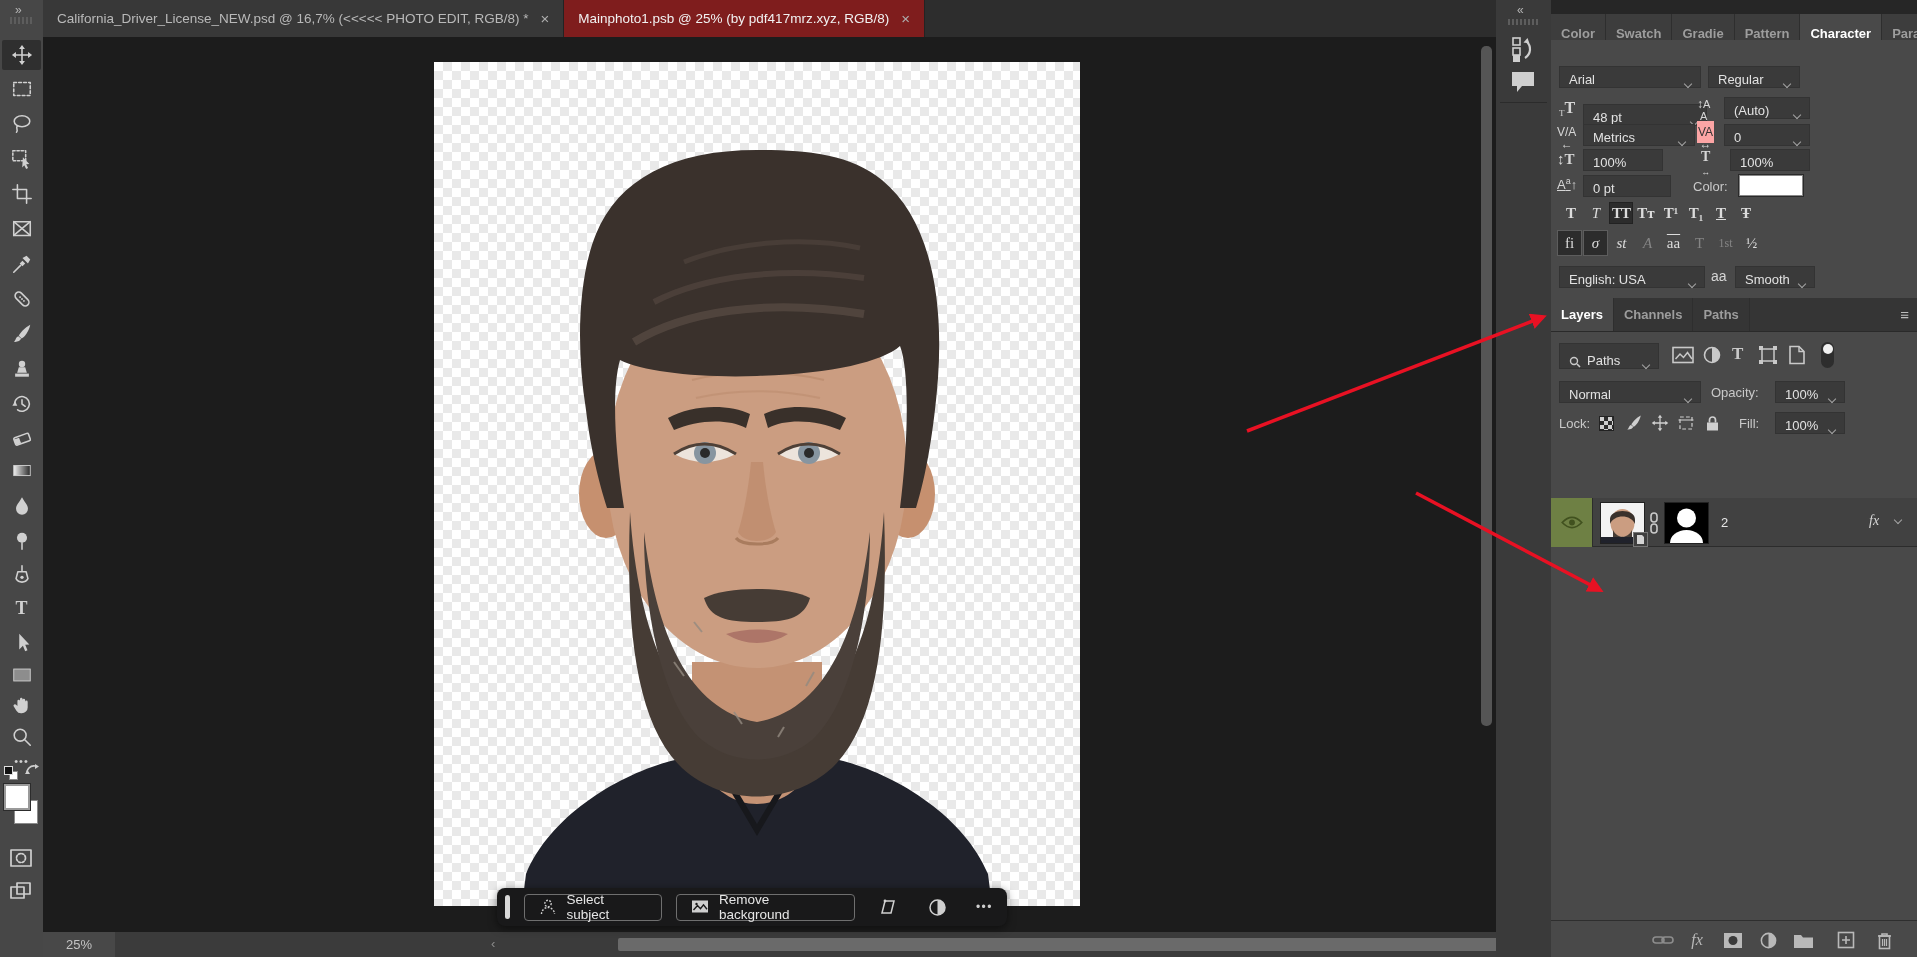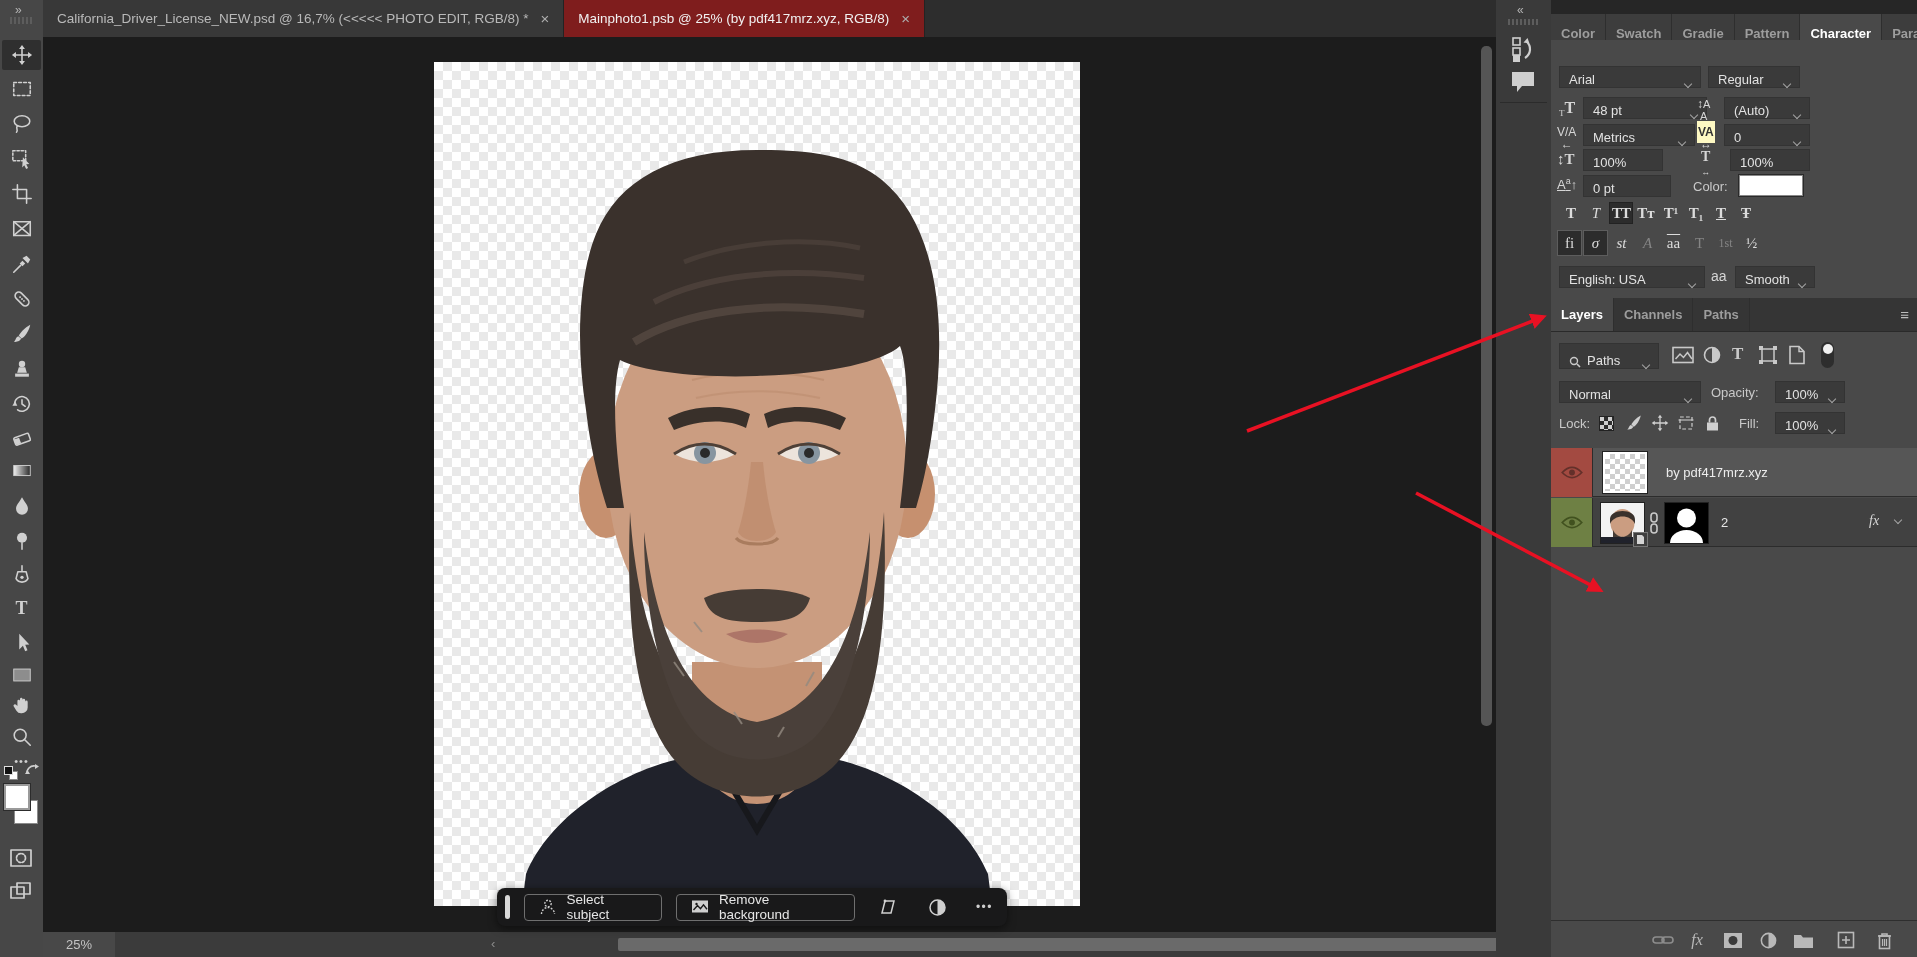--- a/index.html
+++ b/index.html
@@ -400,36 +400,36 @@
     <div class="sel" style="left:8px;top:26px;width:142px">
         <span>Arial</span>
         <span class="caret"></span>
       </div>
     <div class="sel" style="left:157px;top:26px;width:92px">
         <span>Regular</span>
         <span class="caret"></span>
       </div>
 
     <div class="cicon" style="left:8px;top:60px;font-family:'Liberation Serif',serif"><sub style="font-size:9px">T</sub><span style="font-size:16px;font-weight:bold">T</span></div>
-    <div class="sel" style="left:32px;top:57px;width:124px">
+    <div class="sel" style="left:32px;top:64px;width:124px">
         <span>48 pt</span>
         <span class="caret"></span>
       </div>
     <div class="cicon" style="left:146px;top:58px">↕<span style="font-size:11px">A<br>A</span></div>
     <div class="sel" style="left:173px;top:57px;width:86px">
         <span>(Auto)</span>
         <span class="caret"></span>
       </div>
 
     <div class="cicon" style="left:6px;top:86px;font-size:12px">V/A<br>←</div>
     <div class="sel" style="left:32px;top:84px;width:112px">
         <span>Metrics</span>
         <span class="caret"></span>
       </div>
-    <div class="cicon" style="left:146px;top:86px;font-size:12px"><span style="background:#fef9c3;color:#333;padding:4px 1px;font-weight:bold">VA</span><br>↔</div>
+    <div class="cicon" style="left:146px;top:86px;font-size:12px"><span style="background:#fca5a5;color:#333;padding:4px 1px;font-weight:normal">VA</span><br>↔</div>
     <div class="sel" style="left:173px;top:84px;width:86px">
         <span>0</span>
         <span class="caret"></span>
       </div>
 
     <div class="cicon" style="left:6px;top:112px;font-family:'Liberation Serif',serif;font-size:15px;font-weight:bold">↕T</div>
     <div class="fieldbox" style="left:32px;top:109px;width:80px">
         <span>100%</span>
       </div>
     <div class="cicon" style="left:150px;top:110px;font-family:'Liberation Serif',serif;font-size:14px;font-weight:bold">T<br><span style="font-size:9px">↔</span></div>
@@ -560,32 +560,20 @@
           <rect x="2" y="7.5" width="11" height="8" fill="#cfcfcf"></rect>
           <path d="M4.5 7.5 V5 a3 3 0 0 1 6 0 v2.5" fill="none" stroke="#cfcfcf" stroke-width="1.7"></path>
         </svg>
       </div>
     <div class="clabel" style="left:188px;top:84px">Fill:</div>
     <div class="sel" style="left:224px;top:80px;width:70px">
         <span>100%</span>
         <span class="caret"></span>
       </div>
 
-    <div class="lrow" style="top:116px;background:#565656">
-      <div class="eyecol" style="background:#a34a41">
-        <span style="color:#63302a">
-            <svg width="22" height="13" viewBox="0 0 20 12">
-              <path d="M1 6 Q10 -3.5 19 6 Q10 15.5 1 6 Z" fill="none" stroke="currentColor" stroke-width="1.6"></path>
-              <circle cx="10" cy="6" r="2.7" fill="currentColor"></circle>
-            </svg>
-          </span>
-      </div>
-      <div class="abs checker-sm" style="left:52px;top:4px;width:44px;height:41px;border:2px solid #fff;outline:1px solid #222"></div>
-      <div class="abs" style="left:115px;top:17px;font-size:13px;color:#ececec">by pdf417mrz.xyz</div>
-    </div>
 
     <div class="lrow" style="top:166px;background:#414141">
       <div class="eyecol" style="background:#6e8044">
         <span style="color:#41511f">
             <svg width="22" height="13" viewBox="0 0 20 12">
               <path d="M1 6 Q10 -3.5 19 6 Q10 15.5 1 6 Z" fill="none" stroke="currentColor" stroke-width="1.6"></path>
               <circle cx="10" cy="6" r="2.7" fill="currentColor"></circle>
             </svg>
           </span>
       </div>

